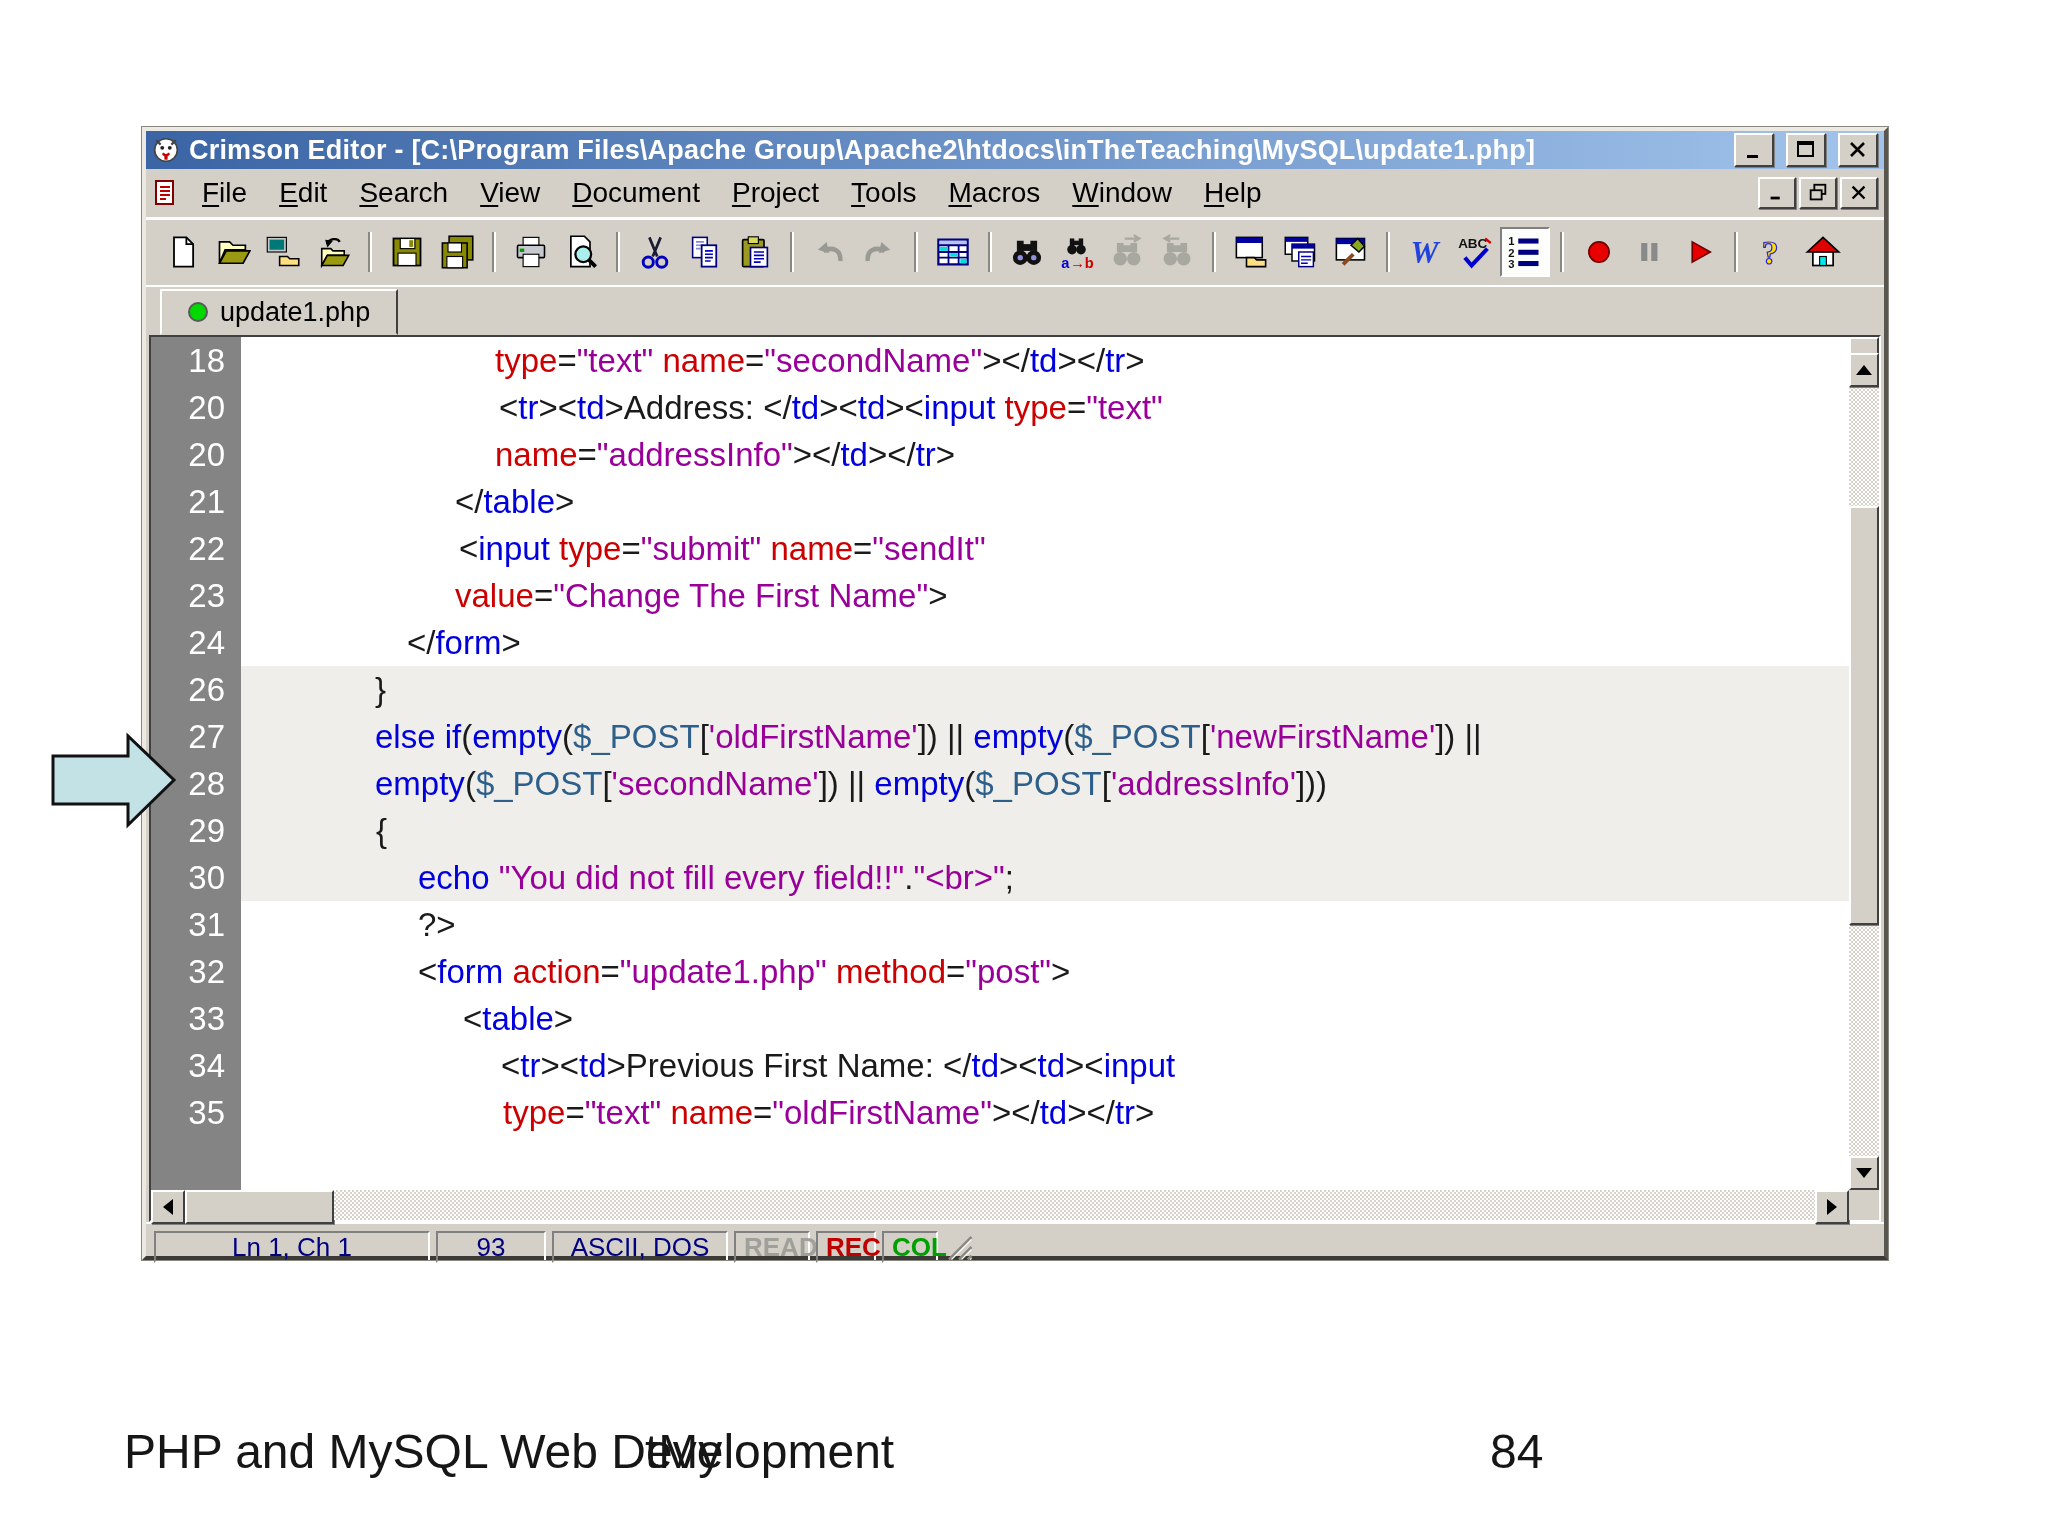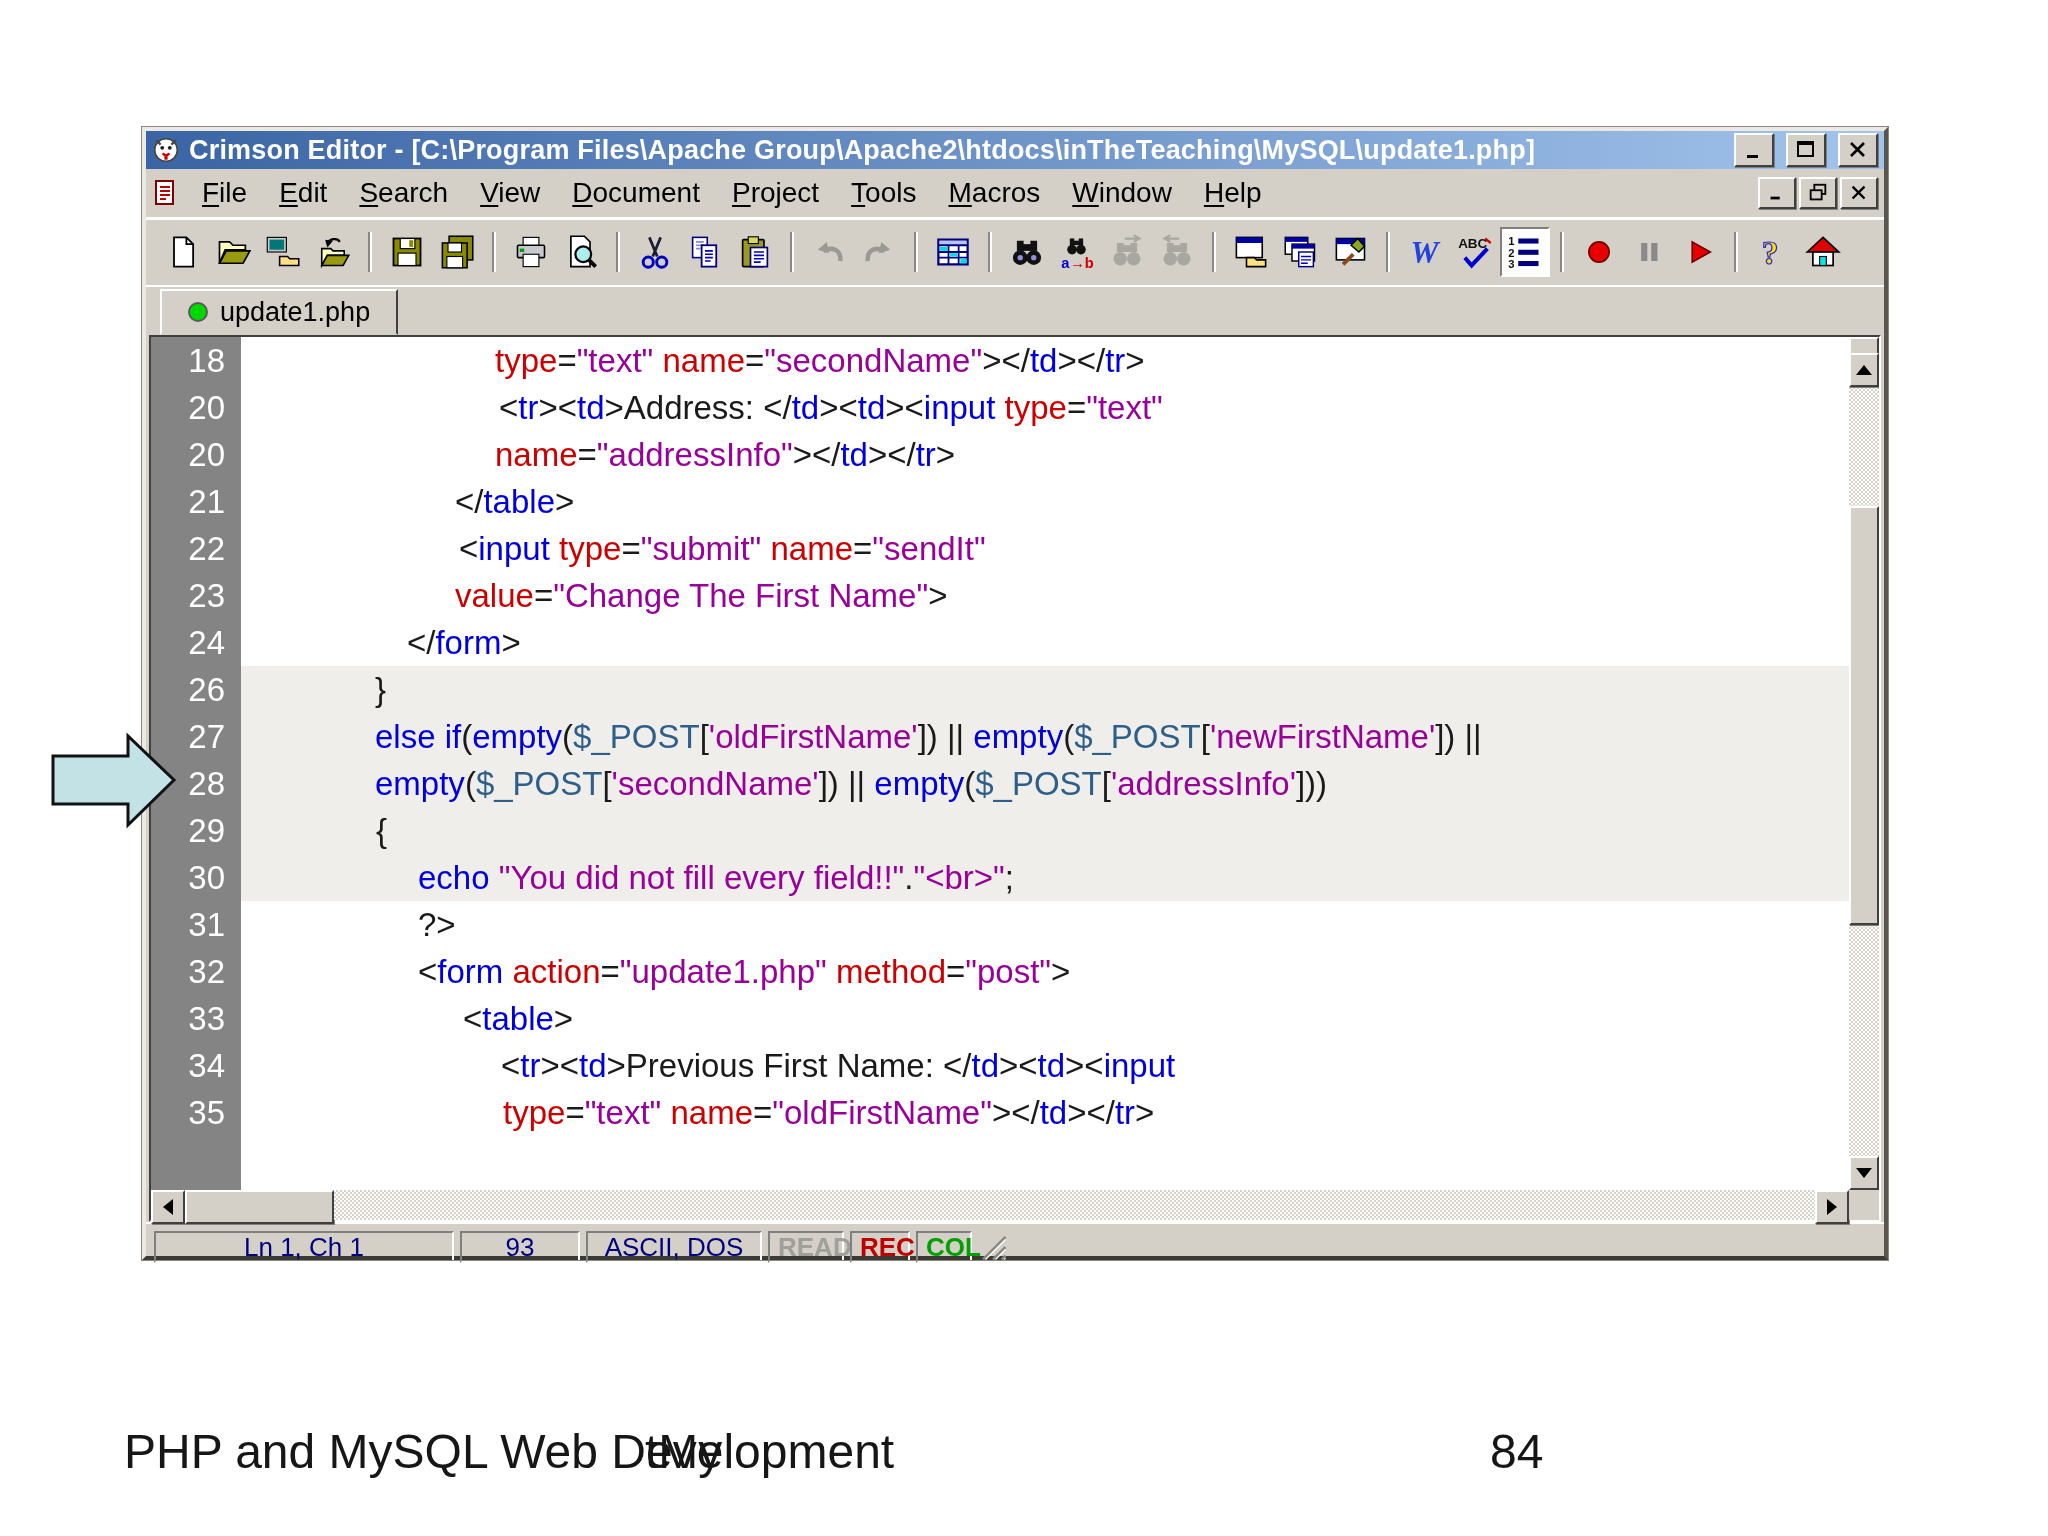--- a/index.html
+++ b/index.html
@@ -559,22 +559,22 @@
       <div class="btn3d hthumb"></div>
       <div class="htrack checker"></div>
       <div class="btn3d hbtn">
           <span class="arr rt"></span>
         </div>
       <div class="hcorner"></div>
     </div>
   </div>
 
   <div class="statusbar">
-    <span class="spanel" style="width:300px">Ln 1, Ch 1</span>
-    <span class="spanel" style="width:120px">93</span>
+    <span class="spanel" style="width:276px">Ln 1, Ch 1</span>
+    <span class="spanel" style="width:110px">93</span>
     <span class="spanel" style="width:176px">ASCII, DOS</span>
     <span class="spanel sflag" style="width: 76px; color: rgb(160, 160, 154);" id="flag-read">READ</span>
     <span class="spanel sflag" style="width: 60px; color: rgb(192, 0, 0);" id="flag-rec">REC</span>
     <span class="spanel sflag" style="width: 56px; color: rgb(0, 160, 0);" id="flag-col">COL</span>
     <span class="grip">
       <svg width="30" height="30" viewBox="0 0 24 24">
           <path d="M4 22L22 4M12 22L22 12M19 22l3-3" stroke="#8a887f" stroke-width="2" fill="none"></path>
           <path d="M6 22L22 6M14 22l8-8M21 22l1-1" stroke="#fff" stroke-width="1" fill="none"></path>
         </svg>
     </span>

